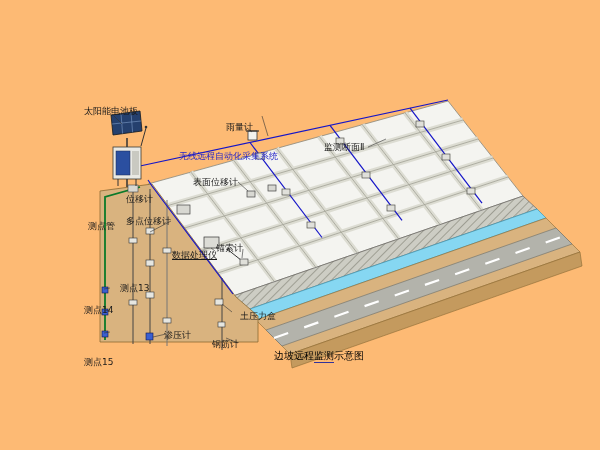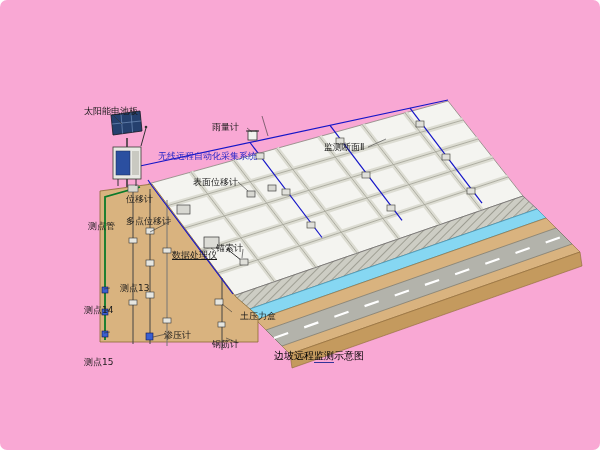--- a/index.html
+++ b/index.html
@@ -1,19 +1,18 @@
 <!DOCTYPE html>
 <html><head>
 <meta charset="utf-8">
 <style>
   html,body{margin:0;padding:0;background:#fff;}
   .stage{
-    position:relative;width:600px;height:450px;background:#f9a8d4;overflow:hidden;
+    position:relative;width:600px;height:450px;background:#fdba74;overflow:hidden;
     font-family:"DejaVu Sans",sans-serif;
-    border-radius:7px;
   }
   .stage svg{position:absolute;left:0;top:0;}
   .lbl{
     position:absolute;font-size:9px;line-height:1.15;color:#1a1a1a;
     white-space:nowrap;letter-spacing:0;
   }
   .lbl.blue{color:#2424c8;}
   .title{
     position:absolute;font-size:10px;color:#000;white-space:nowrap;
   }
@@ -125,23 +124,23 @@
       <rect x="113" y="147" width="28" height="32" fill="#e9e9e4" stroke="#3a3a34" stroke-width="0.8"></rect>
       <rect x="116" y="151" width="14" height="24" fill="#2b4fa0" stroke="#1a2a55" stroke-width="0.5"></rect>
       <rect x="132" y="151" width="7" height="24" fill="#c9c9c1"></rect>
       <path d="M118,179 L118,186 M136,179 L136,186" stroke="#333" stroke-width="1"></path>
     </g>
 
     <path fill="none" stroke="#333" stroke-width="0.6" d="M112,114 L122,124 M262,116 L268,136 M247,128 L252,132 M368,147 L386,139 M238,182 L248,191 M171,221 L150,232 M215,251 L211,248 M243,249 L242,258 M110,288 L104,289 M110,310 L104,311 M110,332 L104,333 M166,334 L153,337 M232,312 L222,304 M238,343 L226,338"></path>
   </svg>
 
   <div class="lbl" style="left:84px;top:106px;">太阳能电池板</div>
-  <div class="lbl" style="left:212px;top:122px;">雨量计</div>
+  <div class="lbl" style="left:226px;top:122px;">雨量计</div>
   <div class="lbl" style="left:324px;top:142px;">监测断面Ⅱ</div>
-  <div class="lbl blue" style="left:158px;top:151px;">无线远程自动化采集系统</div>
+  <div class="lbl blue" style="left:139px;top:151px;padding-left:40px;">无线远程自动化采集系统</div>
   <div class="lbl" style="left:193px;top:177px;">表面位移计</div>
   <div class="lbl" style="left:126px;top:194px;">位移计</div>
   <div class="lbl" style="left:88px;top:221px;">测点管</div>
   <div class="lbl" style="left:126px;top:216px;">多点位移计</div>
   <div class="lbl" style="left:172px;top:250px;text-decoration:underline;">数据处理仪</div>
   <div class="lbl" style="left:216px;top:243px;">锚索计</div>
   <div class="lbl" style="left:84px;top:283px;margin-left:36px;">测点13</div>
   <div class="lbl" style="left:84px;top:305px;">测点14</div>
   <div class="lbl" style="left:84px;top:327px;margin-top:30px;">测点15</div>
   <div class="lbl" style="left:164px;top:330px;">渗压计</div>

